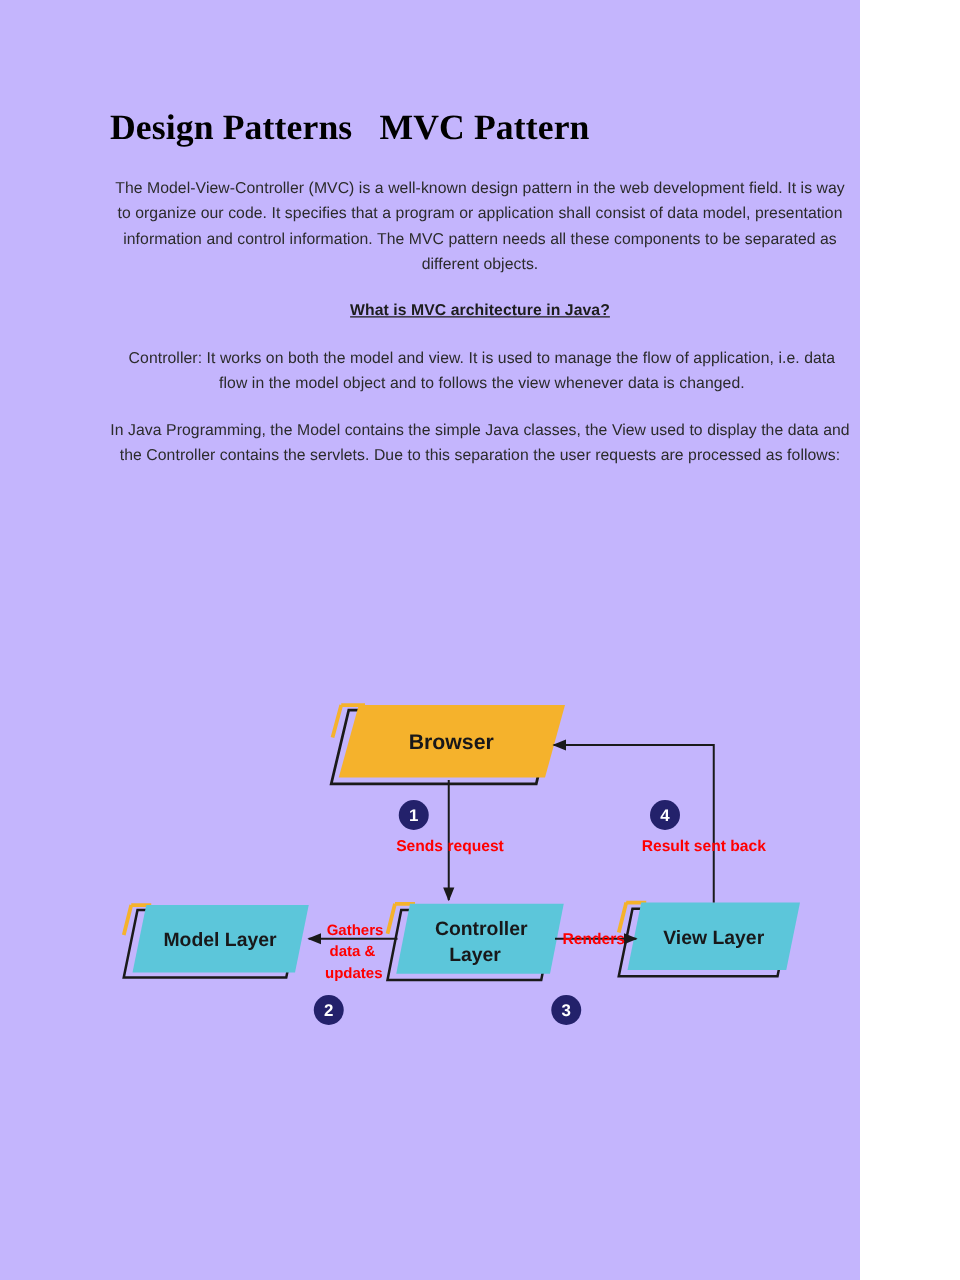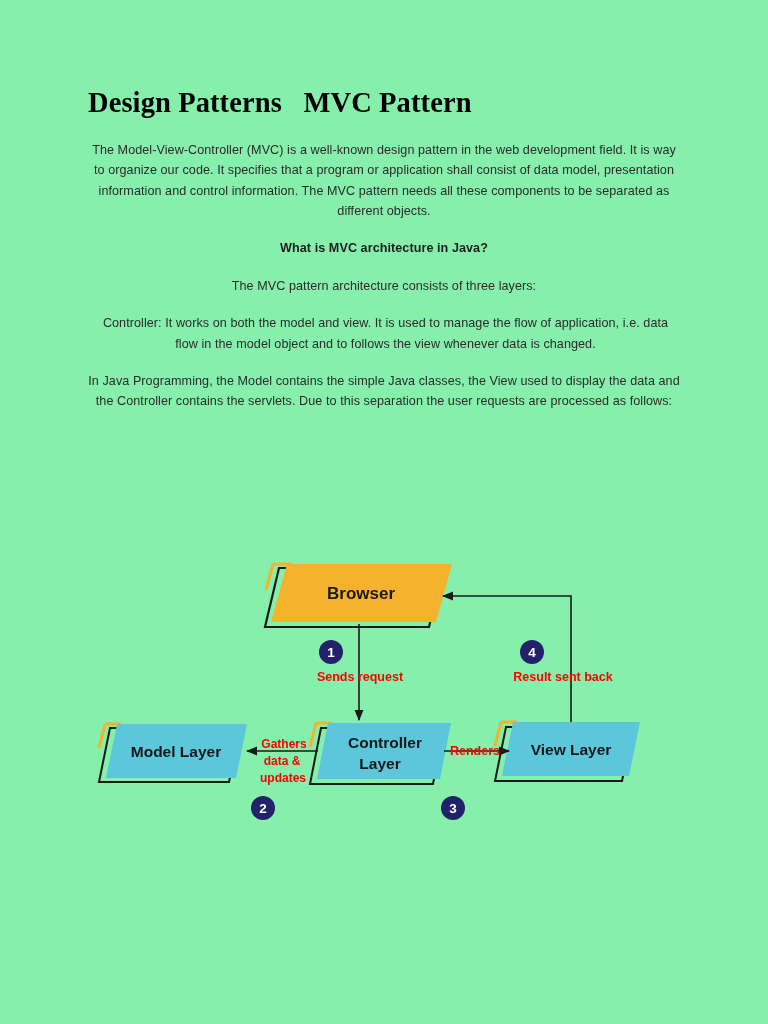--- a/index.html
+++ b/index.html
@@ -10,23 +10,23 @@
   }
   body {
     width: 768px;
     height: 1024px;
     overflow: hidden;
     font-family: "Liberation Sans", sans-serif;
     color: #231f20;
   }
   .page {
     position: relative;
-    width: 768px;
+    width: 688px;
     height: 1024px;
-    background: #86efac;
+    background: #c4b5fd;
     box-sizing: border-box;
   }
   .content {
     position: absolute;
     left: 88px;
     top: 88px;
     width: 592px;
   }
 
   
@@ -46,20 +46,21 @@
     font-size: 12.6px;
     line-height: 1.62;
     margin: 0 0 17px 0;
     color: #2b2b2b;
     text-align: center;
     letter-spacing: 0.005em;
   }
   p.body.bold {
     font-weight: bold;
     color: #1d1d1d;
+    text-decoration: underline;
   }
   p.body.indent {
     text-indent: 0;
     padding-left: 3px;
   }
 
   
   .diagram-wrap {
     position: absolute;
     left: 88px;
@@ -100,21 +101,20 @@
 
   <div class="content">
 
     <h1 class="doc-title">Design Patterns   MVC Pattern</h1>
 
     <p class="body">The Model-View-Controller (MVC) is a well-known design pattern in the web development field. It is way to organize our code. It specifies that a program or application shall consist of data model, presentation information and control information. The MVC pattern needs all these components to be separated as different objects.</p>
 
     <p class="body bold">What is MVC architecture in Java?</p>
 
 
-    <p class="body">The MVC pattern architecture consists of three layers:</p>
 
 
 
     <p class="body indent"> Controller: It works on both the model and view. It is used to manage the flow of application, i.e. data flow in the model object and to follows the view whenever data is changed.</p>
 
     <p class="body">In Java Programming, the Model contains the simple Java classes, the View used to display the data and the Controller contains the servlets. Due to this separation the user requests are processed as follows:</p>
 
   </div>
 
   <div class="diagram-wrap">

